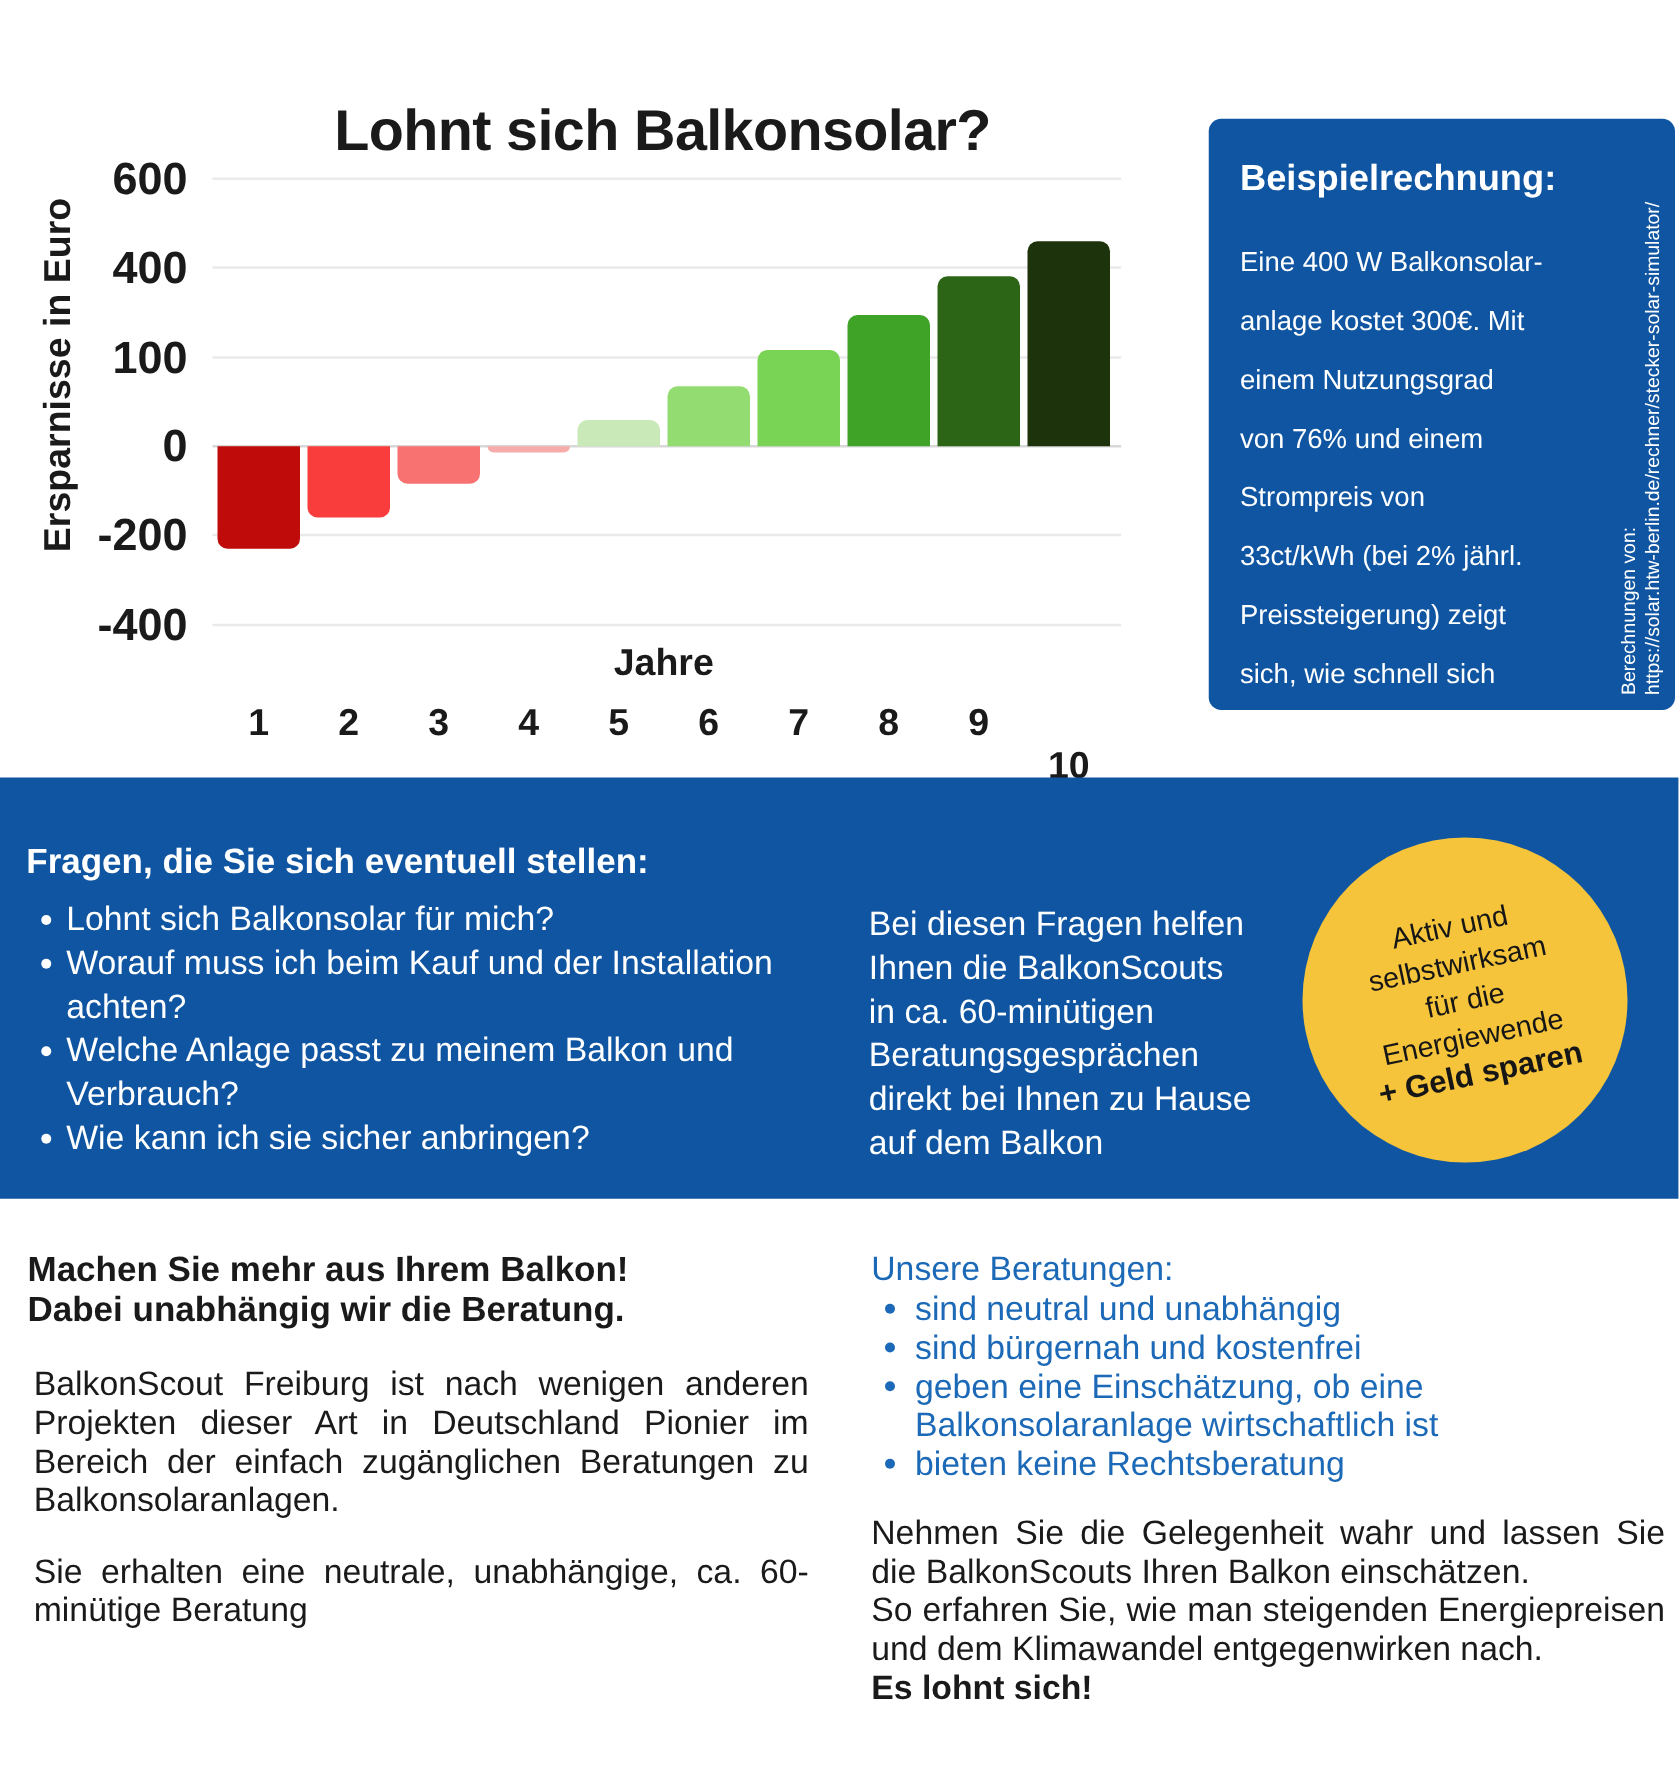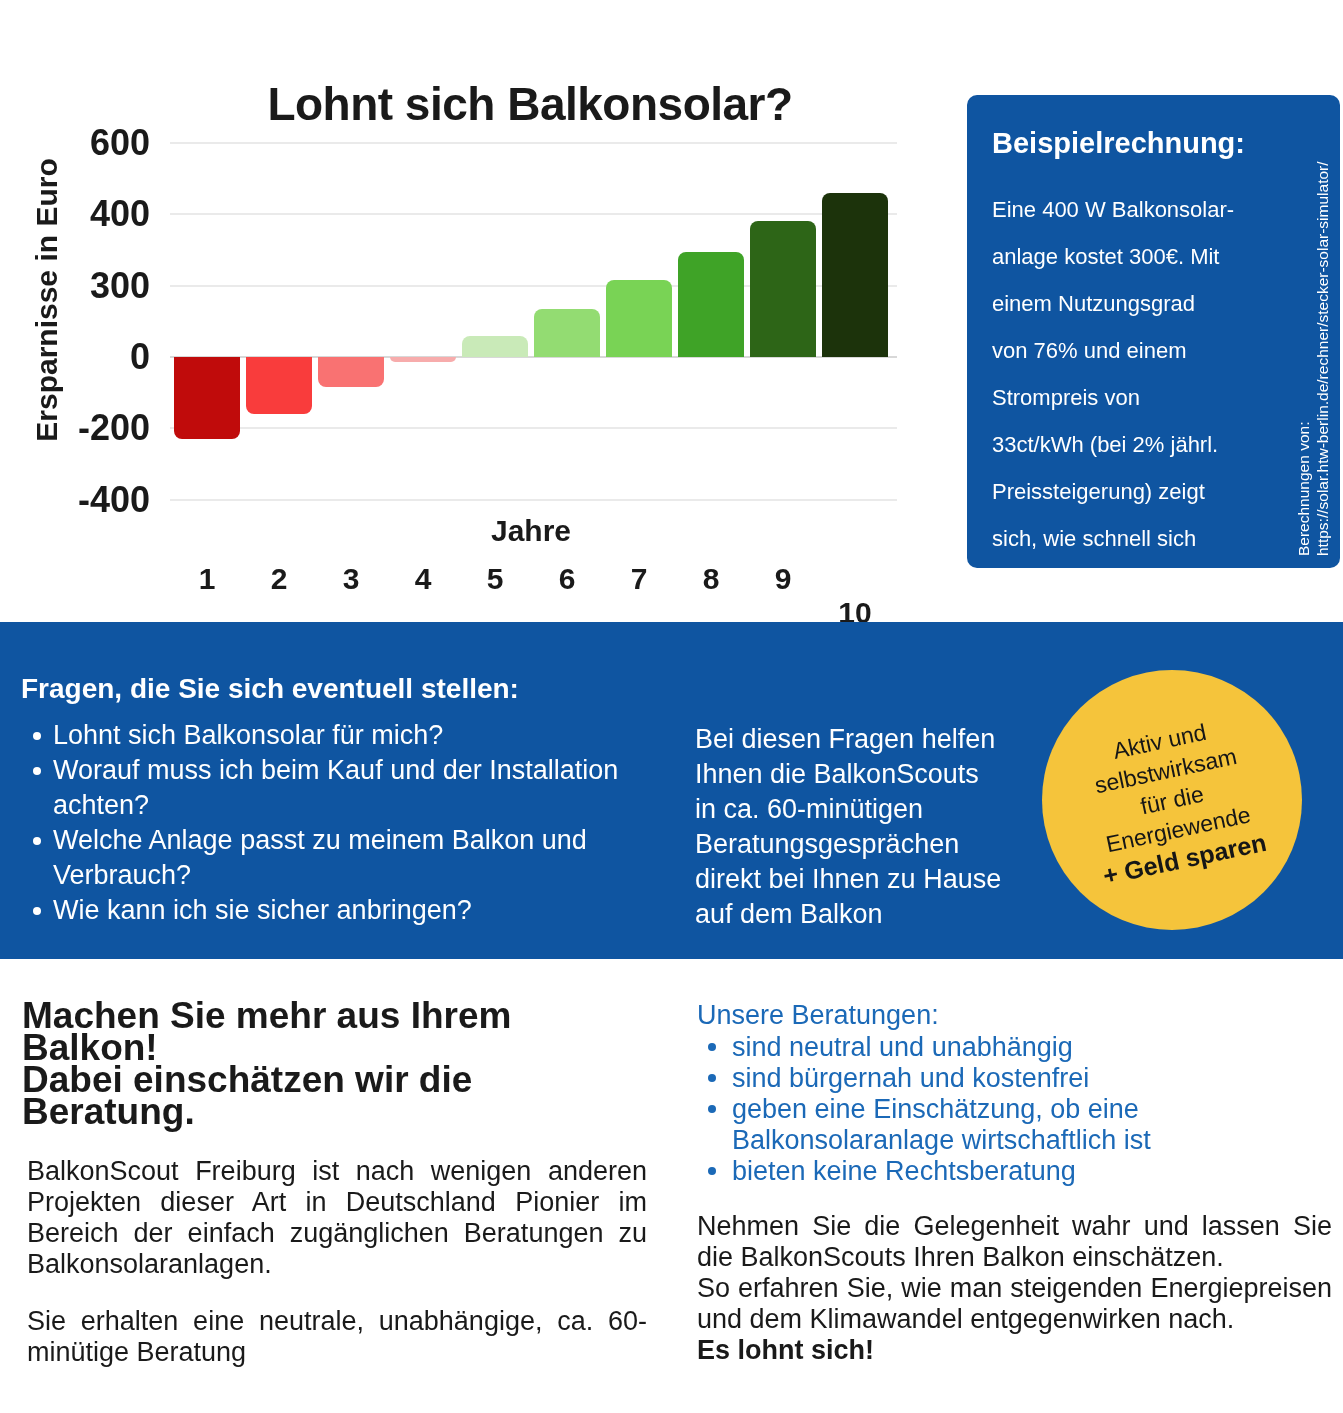--- a/index.html
+++ b/index.html
@@ -50,21 +50,21 @@
   
   .badge{position:absolute;left:1042px;top:670px;width:260px;height:260px;border-radius:50%;
          background:#F5C43B;display:flex;align-items:center;justify-content:center;}
   .badge-text{transform:rotate(-12deg);text-align:center;color:#161616;
               font-size:23px;line-height:30px;}
   .badge-text .bold{font-size:25px;font-weight:bold;}
 
   
   .bottom-left{position:absolute;left:22px;top:1000px;width:630px;font-size:27px;
                line-height:31px;}
-  .bottom-left h3{margin:0;font-size:37px;line-height:32px;font-weight:bold;}
+  .bottom-left h3{margin:0;font-size:28px;line-height:32px;font-weight:bold;}
   .bottom-left p{margin:28px 5px 0;text-align:justify;}
   .bottom-left p.p2{margin-top:26px;}
 
   .bottom-right{position:absolute;left:697px;top:1000px;width:635px;font-size:27px;
                 line-height:31px;}
   .blue-text{color:#1B69B7;}
   .b-list{margin:1px 0 0;padding:0;list-style:none;font-size:27px;line-height:31px;color:#1B69B7;}
   .b-list li{position:relative;padding-left:35px;}
   .b-list li::before{content:'';position:absolute;left:11px;top:11px;width:8px;height:8px;
                      border-radius:50%;background:#1B69B7;}
@@ -80,21 +80,21 @@
   <h1 class="main-title">Lohnt sich Balkonsolar?</h1>
 
   <div class="chart" id="chart">
     <div class="y-axis-label">Ersparnisse in Euro</div>
     <div class="x-axis-title">Jahre</div>
   <div class="gridline" style="left: 170px; width: 727px; top: 141.8px;"></div>
       <div class="ytick" style="left: 40px; top: 125.8px;">600</div>
       <div class="gridline" style="left: 170px; width: 727px; top: 213.2px;"></div>
       <div class="ytick" style="left: 40px; top: 197.2px;">400</div>
       <div class="gridline" style="left: 170px; width: 727px; top: 284.6px;"></div>
-      <div class="ytick" style="left: 40px; top: 268.6px;">300</div>
+      <div class="ytick" style="left: 40px; top: 268.6px;">100</div>
       <div class="gridline zero" style="left: 170px; width: 727px; top: 356px;"></div>
       <div class="ytick" style="left: 40px; top: 340px;">0</div>
       <div class="gridline" style="left: 170px; width: 727px; top: 427.4px;"></div>
       <div class="ytick" style="left: 40px; top: 411.4px;">-200</div>
       <div class="gridline" style="left: 170px; width: 727px; top: 498.8px;"></div>
       <div class="ytick" style="left: 40px; top: 482.8px;">-400</div>
       <div class="bar neg" style="left: 174px; width: 66px; height: 82.11px; top: 357px; background: rgb(192, 11, 11);"></div>
       <div class="xtick" style="left: 177px; top: 562px;">1</div>
       <div class="bar neg" style="left: 246px; width: 66px; height: 57.12px; top: 357px; background: rgb(249, 60, 60);"></div>
       <div class="xtick" style="left: 249px; top: 562px;">2</div>
@@ -156,21 +156,21 @@
         <div>Aktiv und</div>
         <div>selbstwirksam</div>
         <div>für die</div>
         <div>Energiewende</div>
         <div class="bold">+ Geld sparen</div>
       </div>
   </div>
 
   <section class="bottom-left">
     <h3><span>Machen Sie mehr aus Ihrem Balkon!</span><br>
-    <span>Dabei einschätzen wir die Beratung.</span></h3>
+    <span>Dabei unabhängig wir die Beratung.</span></h3>
     <p>BalkonScout Freiburg ist nach wenigen anderen Projekten dieser Art in Deutschland Pionier im Bereich der einfach zugänglichen Beratungen zu Balkonsolaranlagen.</p>
     <p class="p2">Sie erhalten eine neutrale, unabhängige, ca. 60-minütige Beratung</p>
   </section>
 
   <section class="bottom-right">
     <div class="blue-text">Unsere Beratungen:</div>
     <ul class="b-list" id="beratungen-list">
         <li>sind neutral und unabhängig</li>
         <li>sind bürgernah und kostenfrei</li>
         <li>geben eine Einschätzung, ob eine Balkonsolaranlage wirtschaftlich ist</li>

